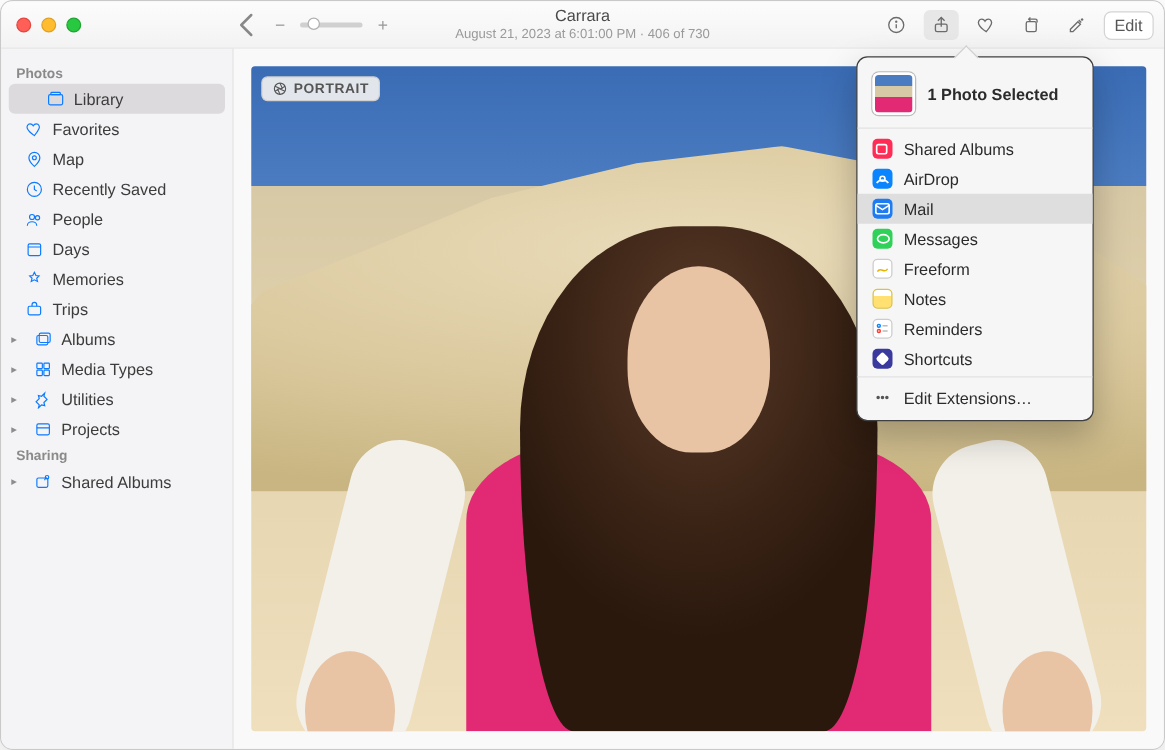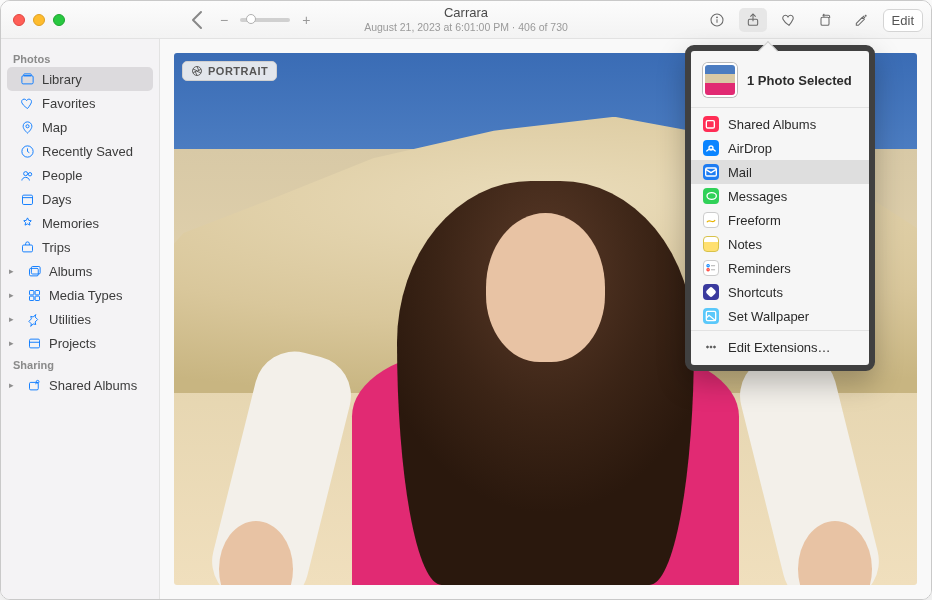--- a/index.html
+++ b/index.html
@@ -19,24 +19,24 @@
   .tb-center { position:absolute; left:50%; transform:translateX(-50%); text-align:center; line-height:1.15; }
   .tb-center .t1 { font-size:13px; color:#4a4a4a; font-weight:500;}
   .tb-center .t2 { font-size:10.5px; color:#9a9a9a;text-align:right; }
   .tb-right-tools { position:absolute; right:8px; top:0; height:38px; display:flex; align-items:center; gap:8px; }
   .tb-btn { width:28px; height:24px; display:flex; align-items:center; justify-content:center; color:#6b6b6b; border-radius:5px; }
   .tb-btn.active { background:#e7e7e7; }
   .tb-edit { font-size:13px; color:#555; padding:3px 8px; border:1px solid #d4d4d4; border-radius:6px; background:#fff; }
   .tb-right-tools svg { width:16px; height:16px; stroke:#6b6b6b; fill:none; stroke-width:1.6; }
   
   .body { flex:1; display:flex; min-height:0; }
-  .sidebar { width:159px; background:#f4f3f5; border-right:1px solid #e2e2e2; padding:10px 0 0 0; font-size:13px; color:#3c3c3c; overflow:hidden;}
+  .sidebar { width:186px; background:#f4f3f5; border-right:1px solid #e2e2e2; padding:10px 0 0 0; font-size:13px; color:#3c3c3c; overflow:hidden;}
   .sb-group { padding: 4px 0 2px 12px; font-size:11px; color:#8a8a8a; font-weight:600; }
   .sb-item { height:24px; display:flex; align-items:center; padding-left:18px; gap:7px; cursor:default; position:relative;}
-  .sb-item.selected { background:#dcdadd; border-radius:5px; margin:0 6px; padding-left:12px;}
+  .sb-item.selected { background:#dcdadd; border-radius:5px; margin:0 6px; padding-left:29px;}
   .sb-item.with-caret { padding-left:8px; }
   .sb-caret { width:10px; color:#8d8d8d; font-size:9px;}
   .sb-icon { width:16px; height:16px; display:flex; align-items:center; justify-content:center; }
   .sb-icon svg { width:15px; height:15px; stroke:#0a7aff; fill:none; stroke-width:1.5; }
   .sb-label { flex:1; white-space:nowrap; overflow:hidden; text-overflow:ellipsis; }
   
   .main { flex:1; background:#f9f9f9; display:flex; align-items:center; justify-content:center; padding:14px; position:relative; }
   .photo { width: 100%; height: 100%; border-radius:3px; position:relative; overflow:hidden; background:linear-gradient(180deg,#3a6cb5 0%, #4b7cc1 18%, #d8c9a6 18%, #e6d6b1 62%, #f0dfbd 100%); }
   
   .rock { position:absolute; left:-8%; right:-8%; top:12%; height:52%; background:radial-gradient(120% 90% at 50% 30%, #eadcba 0%, #d9c79b 50%, #c8b581 80%); clip-path: polygon(0% 70%, 8% 42%, 18% 30%, 30% 15%, 44% 5%, 58% 0%, 72% 8%, 84% 22%, 93% 40%, 100% 62%, 100% 100%, 0% 100%); }
@@ -46,21 +46,21 @@
   .shirt { position:absolute; left:24%; right:24%; top:56%; bottom:0; background:#e12a73; border-radius:28% 28% 0 0; }
   .arm { position:absolute; width:13%; top:56%; bottom:-4%; background:#f3f0ea; border-radius:40px; }
   .arm.left { left:8%; transform:rotate(14deg); }
   .arm.right { right:8%; transform:rotate(-14deg); }
   .hand { position:absolute; width:10%; height:18%; background:#e8c3a4; border-radius:50%; bottom:-6%; }
   .hand.l { left:6%; }
   .hand.r { right:6%; }
   .portrait-badge { position:absolute; left:8px; top:8px; background:rgba(240,240,240,0.92); border:1px solid #d0d0d0; color:#555; font-size:11px; font-weight:600; padding:3px 8px; border-radius:5px; display:flex; align-items:center; gap:5px; letter-spacing:0.5px; }
   .portrait-badge svg { width:12px; height:12px; stroke:#555; fill:none; stroke-width:1.8;}
   
-  .popover { position:absolute; top:44px; right:56px; width:190px; background:#f6f6f6; border:6px solid #404040; border-radius:9px; box-shadow:0 12px 28px rgba(0,0,0,0.25); padding:8px 0 6px; font-size:13px; color:#2b2b2b; z-index:50; }
+  .popover { position:absolute; top:44px; right:56px; width:190px; background:#f6f6f6; border:1px solid #404040; border-radius:9px; box-shadow:0 12px 28px rgba(0,0,0,0.25); padding:8px 0 6px; font-size:13px; color:#2b2b2b; z-index:50; }
   .popover::before { content:""; position:absolute; top:-7px; right:94px; width:13px; height:13px; background:#f6f6f6; border-left:1px solid #cfcfcf; border-top:1px solid #cfcfcf; transform:rotate(45deg); }
   .pop-head { display:flex; align-items:center; gap:10px; padding:4px 12px 8px; }
   .pop-thumb { width:34px; height:34px; border-radius:5px; background:linear-gradient(#4b7cc1 0 30%, #d8c9a6 30% 60%, #e12a73 60% 100%); border:2px solid #fff; box-shadow:0 0 0 1px #bbb; }
   .pop-title { font-weight:700; font-size:13px; }
   .pop-sep { height:1px; background:#e2e2e2; margin:2px 0 4px; }
   .pop-item { height:24px; display:flex; align-items:center; gap:9px; padding:0 12px; cursor:default; }
   .pop-item.highlight { background:#dedede; }
   .pop-item .pi-icon { width:16px; height:16px; border-radius:4px; display:flex; align-items:center; justify-content:center; font-size:10px; color:#fff; }
   .pi-shared { background:#ff2d55;} .pi-airdrop{background:#0a84ff;} .pi-mail{background:#1d7cf2;}
   .pi-messages{background:#30d158;} .pi-notes{background:linear-gradient(#fff 0 35%,#ffe070 35%); border:0.5px solid #d8c24a;}
@@ -353,29 +353,20 @@
           <span>Reminders</span>
         </div>
         <div class="pop-item">
           <span class="pi-icon pi-shortcuts">
             <svg viewBox="0 0 24 24" fill="#fff">
               <rect x="6" y="6" width="12" height="12" rx="3" transform="rotate(45 12 12)"></rect>
             </svg>
           </span>
           <span>Shortcuts</span>
         </div>
-        <div class="pop-item">
-          <span class="pi-icon pi-wallpaper">
-            <svg viewBox="0 0 24 24" stroke="#fff" fill="none" stroke-width="2">
-              <rect x="5" y="5" width="14" height="14" rx="2"></rect>
-              <path d="M5 15l4-4 10 8"></path>
-            </svg>
-          </span>
-          <span>Set Wallpaper</span>
-        </div>
       </div>
     <div class="pop-sep"></div>
     <div class="pop-item">
       <span class="pi-icon pi-ext">
         <svg viewBox="0 0 24 24">
             <circle cx="6" cy="12" r="1.6" fill="#555"></circle>
             <circle cx="12" cy="12" r="1.6" fill="#555"></circle>
             <circle cx="18" cy="12" r="1.6" fill="#555"></circle>
           </svg>
       </span>

